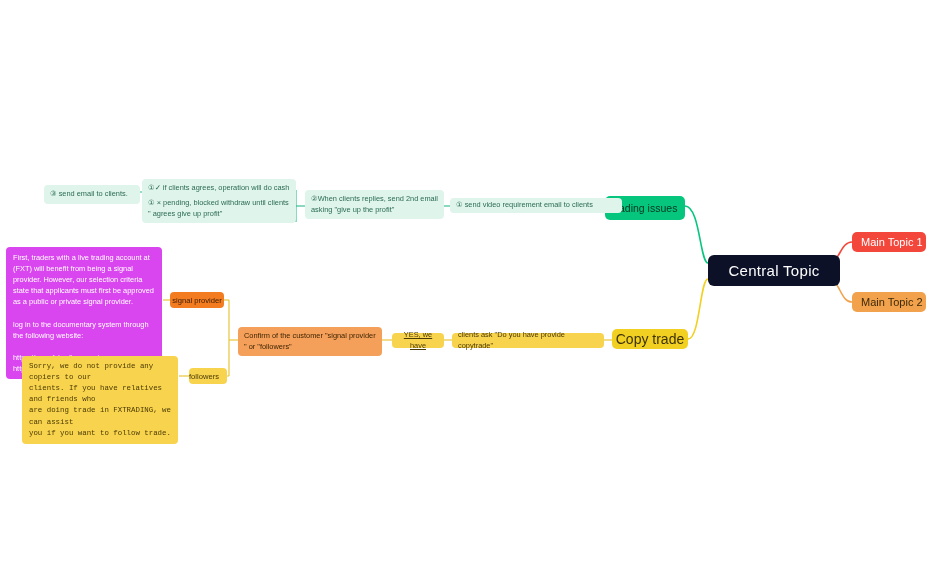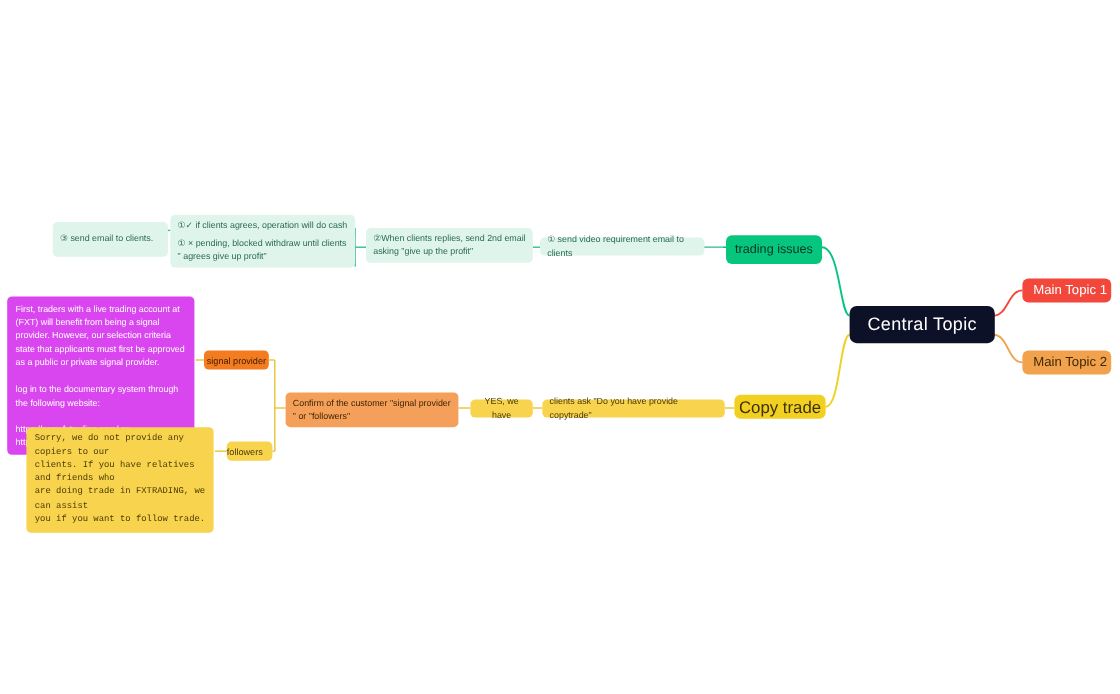--- a/index.html
+++ b/index.html
@@ -11,21 +11,21 @@
     position:relative;
   }
   #canvas{position:absolute;inset:0;width:933px;height:578px;}
   svg.links{position:absolute;left:0;top:0;width:933px;height:578px;pointer-events:none;}
 
   .node{position:absolute;box-sizing:border-box;display:flex;align-items:center;}
   .node > span{display:block;width:100%;}
 
   
   .central{
-    left:708px;top:255px;width:121px;height:31px;
+    left:708px;top:255px;width:132px;height:31px;
     background:#0d1128;border-radius:6px;
     justify-content:center;
   }
   .central span{
     color:#ffffff;font-size:15px;letter-spacing:.3px;text-align:center;
   }
 
   
   .main-topic{
     border-radius:5px;padding:0 9px;height:20px;justify-content:center;
@@ -41,39 +41,39 @@
     background:#06c67e;border-radius:5px;justify-content:center;
   }
   .trading-issues span{font-size:10.5px;color:#04351f;white-space:nowrap;text-align:center;}
 
   .mint{
     background:#dff4ea;border-radius:4px;padding:4px 6px;
     color:#2b6b54;font-size:7.4px;line-height:1.45;
   }
   .mint span{white-space:pre-line;}
 
-  .g-video{left:450px;top:198px;width:137px;height:15px;padding:3px 6px;}
+  .g-video{left:450px;top:198px;width:172px;height:15px;padding:3px 6px;}
   .g-2nd{left:305px;top:190px;width:139px;}
   .g-1check{left:142px;top:179px;width:154px;}
   .g-1x{left:142px;top:194px;width:154px;}
-  .g-send-email{left:44px;top:185px;width:96px;height:29px;padding:3px 6px;}
+  .g-send-email{left:44px;top:185px;width:96px;height:19px;padding:3px 6px;}
 
   
   .copy-trade{
     left:612px;top:329px;width:76px;height:20px;
     background:#f2d021;border-radius:5px;justify-content:center;
   }
   .copy-trade span{font-size:14px;color:#3d3206;white-space:nowrap;text-align:center;}
 
   .amber{
     background:#f8d34e;border-radius:4px;padding:4px 6px;
     color:#4a3a05;font-size:7.4px;line-height:1.45;
   }
   .y-clients-ask{left:452px;top:333px;width:152px;height:15px;padding:3px 6px;}
-  .y-yes{left:392px;top:333px;width:52px;height:15px;padding:3px 6px;text-align:center;}
+  .y-yes{left:392px;top:333px;width:52px;height:15px;padding:3px 6px;text-align:center;text-decoration:underline;}
 
   .orange-mid{
     left:238px;top:327px;width:144px;
     background:#f4a05a;border-radius:4px;padding:4px 6px;
     color:#3f2403;font-size:7.4px;line-height:1.45;
   }
 
   .signal-provider{
     left:170px;top:292px;width:54px;height:16px;
     background:#f47c20;border-radius:4px;justify-content:center;

